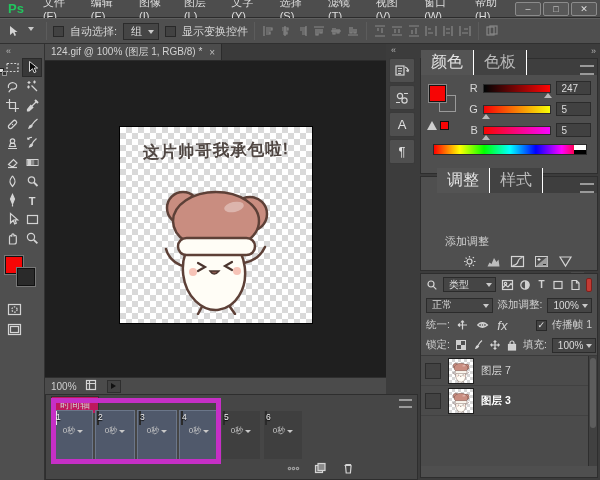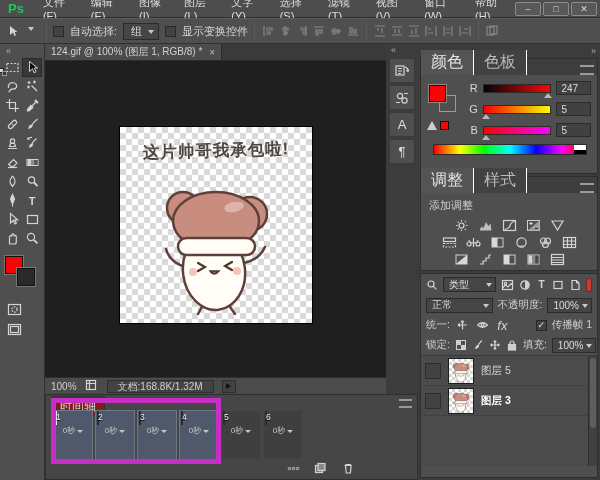--- a/index.html
+++ b/index.html
@@ -118,22 +118,22 @@
     border-bottom:5px solid #b8b8b8; }
   .ch-value { width:38px; height:14px; background:#414141; border:1px solid #2b2b2b;
     color:#dcdcdc; padding:1px 4px; font-size:10px; }
   #spectrum { position:relative; margin:2px 4px 0 6px; height:11px; border:1px solid #2b2b2b;
     background:linear-gradient(to right,#f00,#ff0 17%,#0f0 33%,#0ff 50%,#00f 67%,#f0f 84%,#f00 96%,#f00); }
   #spectrum .wb { position:absolute; right:0; top:0; bottom:0; width:12px; }
   #spectrum .w { position:absolute; right:0; top:0; width:12px; height:50%; background:#fff; }
   #spectrum .b { position:absolute; right:0; bottom:0; width:12px; height:50%; background:#000; }
 
   
-  #adjust-panel { top:132px; height:95px; }
-  #adj-heading { padding:5px 0 2px 8px; color:#cfcfcf; }
+  #adjust-panel { top:132px; height:95px;padding-left:16px; }
+  #adj-heading { padding:5px 0 2px 8px; color:#cfcfcf;margin-top:36px; }
   .adj-row { display:flex; justify-content:center; gap:7px; margin:3px 0; }
   .adj-icn { width:17px; height:14px; display:flex; align-items:center; justify-content:center; }
 
   
   #layers-panel { top:229px; bottom:2px; }
   .lp-row { display:flex; align-items:center; gap:5px; padding:2px 5px; height:21px; }
   .lp-row.tight { height:20px; }
   #filter-dd { width:64px; height:15px; }
   .small-icn { width:15px; height:14px; display:flex; align-items:center; justify-content:center; }
   #filter-toggle { margin-left:auto; width:7px; height:14px; background:#c23b34;
@@ -153,22 +153,22 @@
   .layer-name { font-size:10.5px; color:#d4d4d4; }
   .layer-row.current .layer-name { color:#fff; font-weight:bold; }
   #layer-scroll { position:absolute; right:0; top:0; bottom:0; width:9px; background:#414141;
     border-left:1px solid #2e2e2e; }
   #layer-scroll .thumb { position:absolute; left:1px; right:1px; top:2px; height:70px;
     background:#5d5d5d; border-radius:3px; }
 
   
   #timeline { position:absolute; left:45px; top:394px; width:373px; height:86px; background:#464646;
     border:1px solid #2e2e2e; }
-  #tl-tab { position:absolute; left:5px; top:1px; background:#7f1d1d; border:1px solid #333;
-    border-bottom:none; padding:1px 8px; font-size:12px; color:#cfcfcf; }
+  #tl-tab { position:absolute; left:5px; top:1px; background:#be185d; border:1px solid #333;
+    border-bottom:none; padding:1px 8px; font-size:10px; color:#cfcfcf; }
   #tl-menu { position:absolute; right:5px; top:4px; width:13px; height:9px;
     border-top:2px solid #9a9a9a; border-bottom:2px solid #9a9a9a; }
   #frames { position:absolute; left:8px; top:16px; display:flex; gap:4px; }
   .frame { width:38px; height:48px; padding:1px; background:#3f3f3f; position:relative; }
   .frame.selected { background:#50596b; outline:1px solid #6b7689; }
   .frame-num { position:absolute; left:2px; top:1px; font-size:8.5px; color:#f0f0f0; z-index:2;
     text-shadow:0 1px 1px #000; }
   .frame-thumb { width:34px; height:33px; margin:1px auto 0; border:1px solid #2a2a2a;
     position:relative; overflow:hidden; }
   .frame.current .frame-thumb { border:1px solid #e8e8e8; }
@@ -447,21 +447,20 @@
           <use href="#sym-char"></use>
         </svg>
     </div>
   </div>
   <div id="statusbar">
     <span>100%</span>
     <span class="mini-icn"><svg class="g" width="12" height="12">
           <rect x="1.5" y="1.5" width="9" height="9"></rect>
           <path d="M1.5 4.5h9 M4.5 1.5v9"></path>
         </svg></span>
-    <span id="status-doc">文档:168.8K/1.32M</span>
     <span id="status-play"></span>
   </div>
 </div>
 
 <div id="collapsedstrip">
   <div class="chev">«</div>
   <div class="strip-btn">
       <svg class="g" width="16" height="16">
         <rect x="2" y="3" width="8" height="9"></rect>
         <path d="M4 5.5h4 M4 8h4 M4 10.5h3"></path>
@@ -679,21 +678,21 @@
       <span class="small-icn">
           <svg class="g" width="12" height="12">
             <path d="M3 1.5 h4.5 l2.5 2.5 v6.5 h-7 z"></path>
             <path d="M7.5 1.5 v2.5 h2.5"></path>
           </svg>
         </span>
       <span id="filter-toggle"></span>
     </div>
     <div class="lp-row tight">
       <span class="val-dd" id="blend-dd">正常</span>
-      <span class="lbl">不透明度:</span>
+      <span class="lbl">添加调整:</span>
       <span class="val-dd">100%</span>
     </div>
     <div class="lp-row tight">
       <span class="lbl">统一:</span>
       <span class="small-icn">
           <svg class="g" width="13" height="12">
             <path d="M6.5 1.5v9 M2 6h9 M6.5 1.5l-1.5 2 M6.5 1.5l1.5 2 M2 6l2-1.5 M2 6l2 1.5"></path>
           </svg>
         </span>
       <span class="small-icn">
@@ -738,21 +737,21 @@
       <span class="val-dd">100%</span>
     </div>
     <div id="layer-list">
       <div class="layer-row">
         <span class="eye-well"></span>
         <span class="layer-thumb checker-sm">
             <svg class="char-svg">
               <use href="#sym-char"></use>
             </svg>
           </span>
-        <span class="layer-name">图层 5</span>
+        <span class="layer-name">图层 7</span>
       </div>
       <div class="layer-row current">
         <span class="eye-well"></span>
         <span class="layer-thumb checker-sm">
             <svg class="char-svg">
               <use href="#sym-char"></use>
             </svg>
           </span>
         <span class="layer-name">图层 3</span>
       </div>

